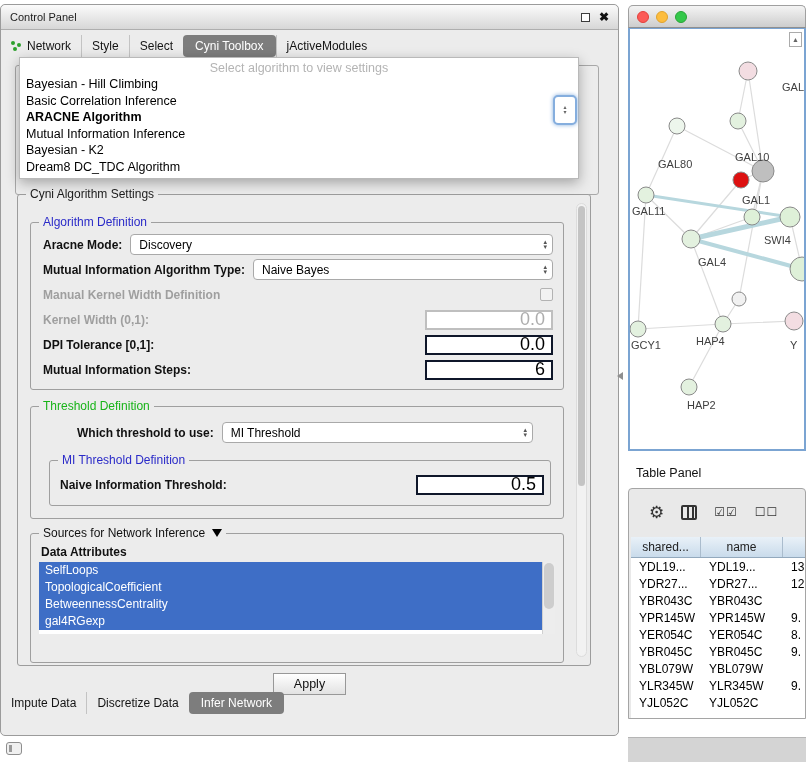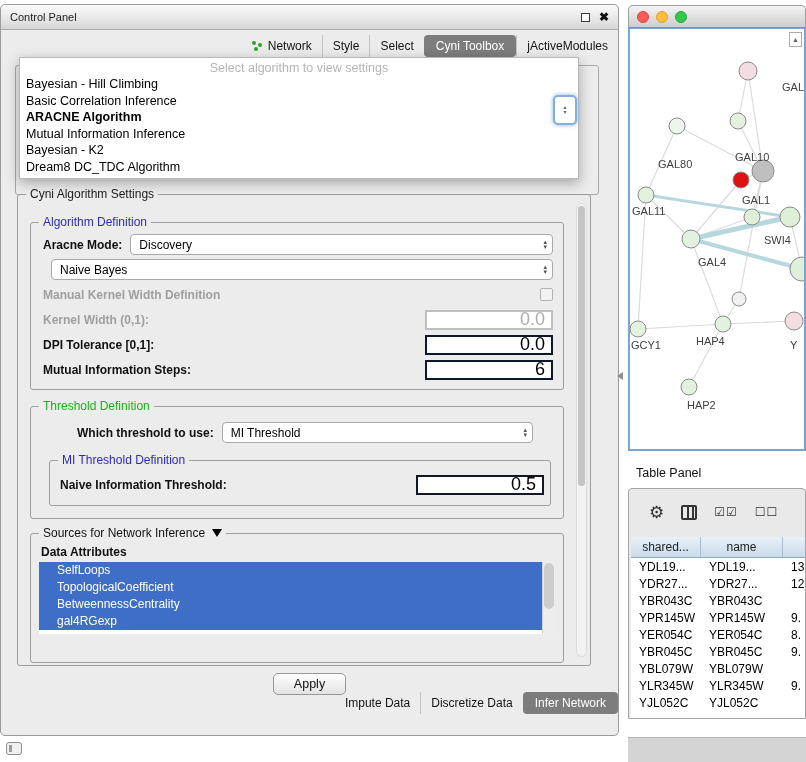--- a/index.html
+++ b/index.html
@@ -15,21 +15,21 @@
   .cp { position:absolute; left:0; top:4px; width:619px; height:732px;
         background:#ececec; border:1px solid #9b9b9b; border-radius:5px; }
   .cp-titlebar { position:absolute; top:0; left:0; right:0; height:25px;
         background:linear-gradient(#fbfbfb,#d7d7d7); border-bottom:1px solid #aeaeae;
         border-radius:5px 5px 0 0; display:flex; align-items:center; padding:0 9px; }
   .cp-title { font-size:11px; color:#1d1d1d; }
   .tb-sp { flex:1; }
   .float-btn { width:9px; height:9px; border:1px solid #3c3c3c; background:#fdfdfd; margin-right:9px; }
   .close-btn { font-size:12px; color:#111; font-weight:bold; line-height:1; }
 
-  .tabbar { position:absolute; left:0; right:0; display:flex; justify-content:flex-end; align-items:center; }
+  .tabbar { position:absolute; left:0; right:0; display:flex; justify-content:flex-start; align-items:center; }
   #top-tabs { top:27px; height:28px; }
   #bottom-tabs { top:685px; height:26px; }
   .tab { font-size:12px; color:#141414; padding:4px 10px; display:flex; align-items:center; white-space:nowrap; cursor:default; }
   .tab + .tab { border-left:1px solid #c3c3c3; }
   .tab.selected { background:#7d7d7d; color:#fff; border-radius:4px; border-left:none; padding:4px 12px; }
   .net-icon { width:11px; height:11px; position:relative; display:inline-block; margin-right:5px; }
   .net-icon::before { content:""; position:absolute; width:4px; height:4px; border-radius:50%;
         background:#2da12d; left:0; top:0; box-shadow:6px 2px 0 #2da12d, 2px 6px 0 #2da12d; }
 
   
@@ -80,31 +80,31 @@
 
   #thr-fs { margin:16px 26px 0 12px; padding:13px 10px 10px 12px; }
   #thr-row .lbl { margin-left:34px; }
   #thr-row .combo { margin-right:20px; }
   #mithr-fs { margin:15px 2px 2px 6px; padding:11px 6px 8px 10px; }
 
   #src-fs { margin:14px 26px 0 12px; padding:4px 8px 6px 8px; height:130px; }
   .da-lbl { font-size:12px; font-weight:bold; margin:7px 0 3px 2px; color:#111; }
   .attr-list { height:72px; background:#fff; display:flex; overflow:hidden; }
   .attr-items { flex:1; }
-  .attr-item { height:17px; line-height:17px; color:#fff; font-size:12px; padding-left:18px; white-space:nowrap; }
+  .attr-item { height:17px; line-height:17px; color:#fff; font-size:12px; padding-left:6px; white-space:nowrap; }
   .attr-scroll { width:13px; background:#ededed; border-left:1px solid #d0d0d0; position:relative; }
   .attr-thumb { position:absolute; top:1px; left:1px; right:1px; height:46px; background:#cdcdcd; border-radius:6px; }
 
   .v-scroll { position:absolute; right:3px; top:8px; bottom:8px; width:11px; background:#f2f2f2;
         border:1px solid #dcdcdc; border-radius:6px; }
   .v-thumb { position:absolute; left:1px; right:1px; top:2px; height:62%; background:#c4c4c4; border-radius:6px; }
 
   .apply-wrap { position:absolute; top:668px; left:0; right:0; text-align:center; }
   .btn { display:inline-block; font-size:12.5px; padding:3px 20px; border:1px solid #989898;
-        border-radius:5px; background:linear-gradient(#ffffff,#e2e2e2); color:#111; cursor:default; }
+        border-radius:0; background:linear-gradient(#ffffff,#e2e2e2); color:#111; cursor:default; }
 
   
   .nw { position:absolute; left:628px; top:5px; width:178px; height:446px; }
   .nw-titlebar { height:23px; background:linear-gradient(#f4f4f4,#cdcdcd);
         border:1px solid #a0a0a0; border-bottom:1px solid #8f8f8f; border-radius:5px 5px 0 0;
         display:flex; align-items:center; padding-left:8px; gap:7px; }
   .tl { width:12px; height:12px; border-radius:50%; }
   .tl.red { background:#fc5b57; border:1px solid #e2403c; }
   .tl.yellow { background:#fdbd3e; border:1px solid #e0a32e; }
   .tl.green { background:#34c84a; border:1px solid #2aa338; }
@@ -182,20 +182,21 @@
         <div class="combo">
           <span class="combo-text">Discovery</span>
           <span class="stepper">
               <span>▴</span>
               <span>▾</span>
             </span>
         </div>
       </div>
 
       <div class="row">
+        <span class="lbl">Mutual Information Algorithm Type:</span>
         <div class="combo">
           <span class="combo-text">Naive Bayes</span>
           <span class="stepper">
               <span>▴</span>
               <span>▾</span>
             </span>
         </div>
       </div>
 
       <div class="row">

